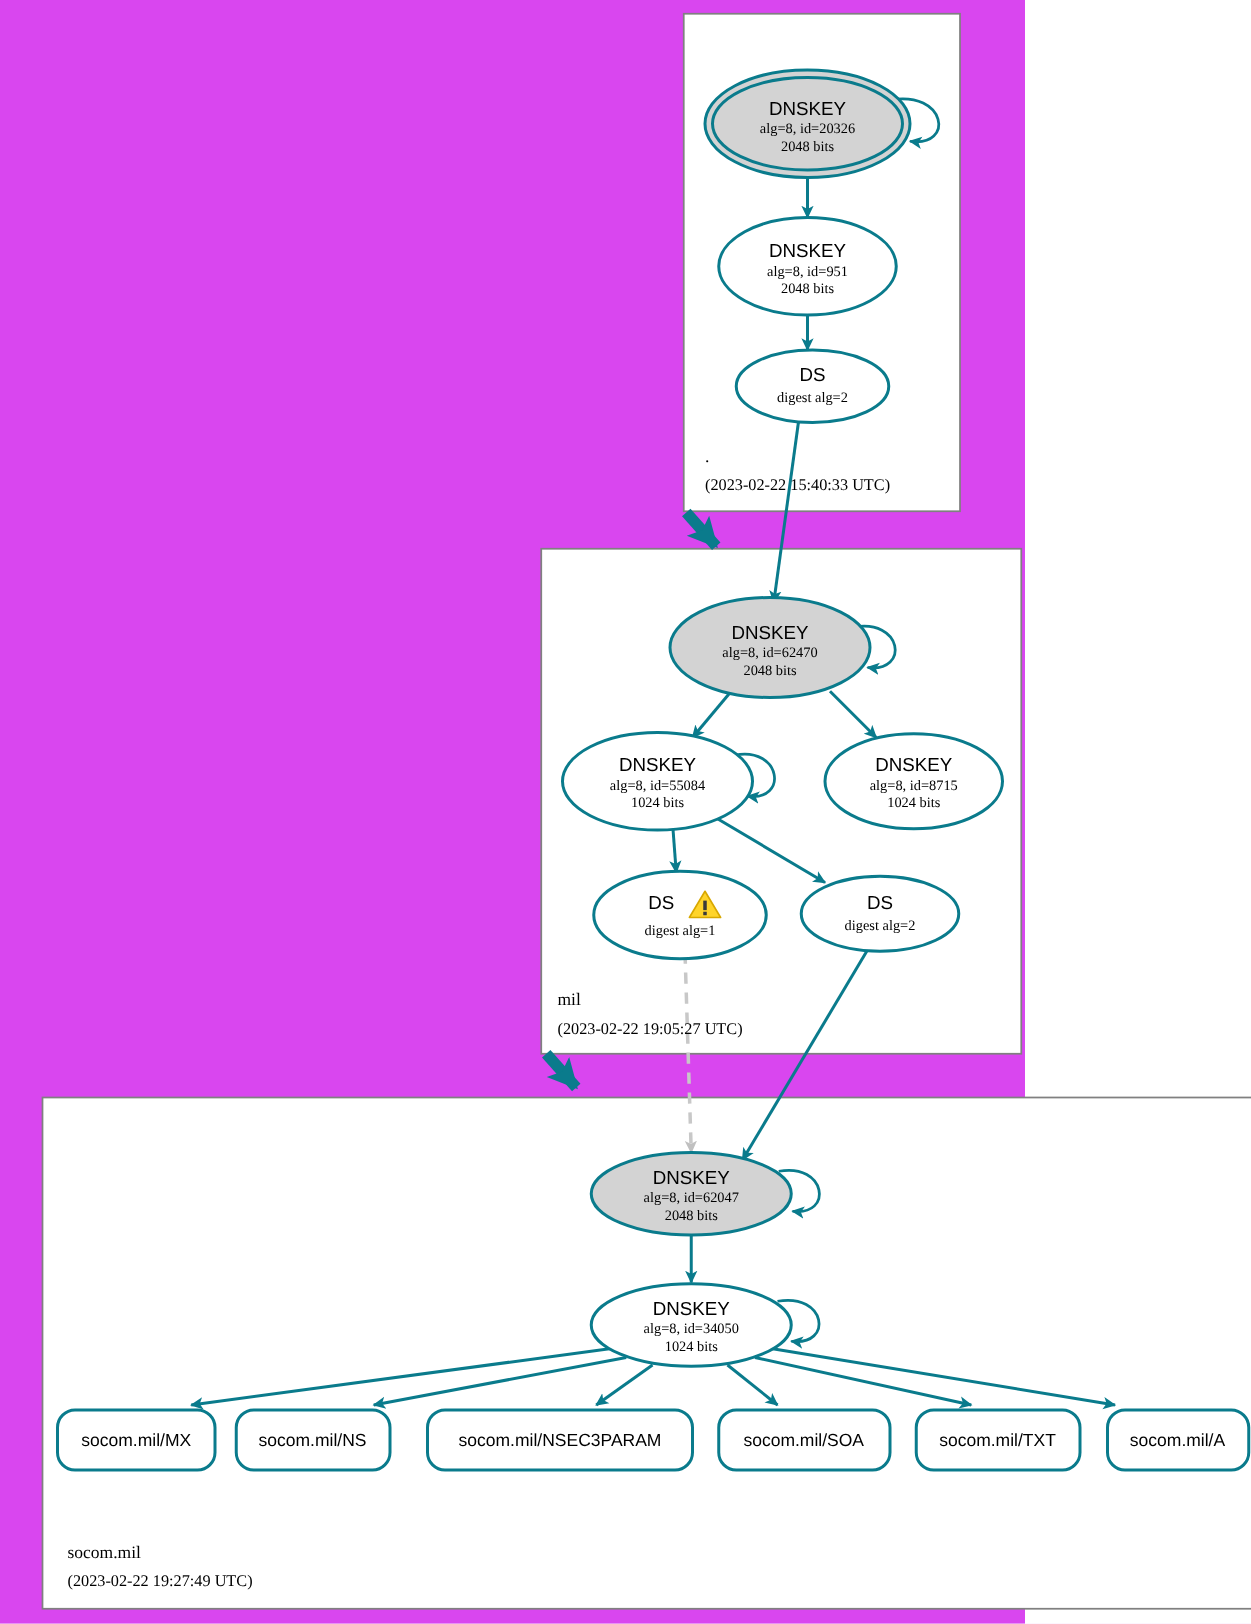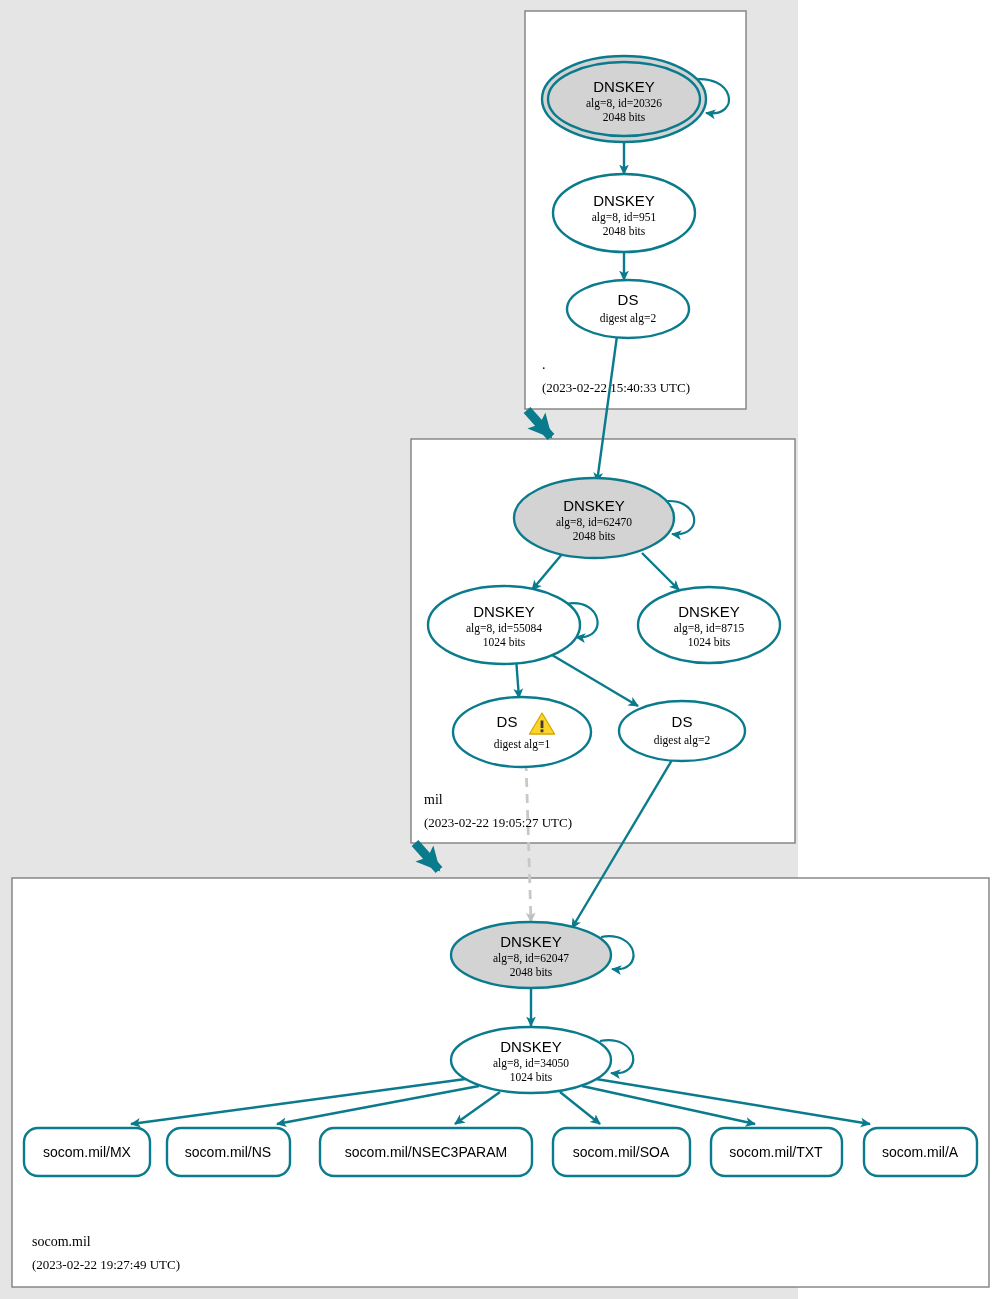--- a/index.html
+++ b/index.html
@@ -4,22 +4,23 @@
 <style>
   html, body {
     margin: 0;
     padding: 0;
     background: #ffffff;
   }
   #canvas {
     position: relative;
     width: 798px;
     height: 1299px;
-    background: #e5e5e5;
+    background: #d946ef;
     font-family: "Liberation Sans", sans-serif;
+    padding-left: 22px;
   }
   svg { display: block; }
   text { dominant-baseline: middle; }
   .node-title {
     font-family: "Liberation Sans", sans-serif;
     font-size: 15px;
     fill: #000000;
   }
   .node-sub {
     font-family: "Liberation Serif", serif;

